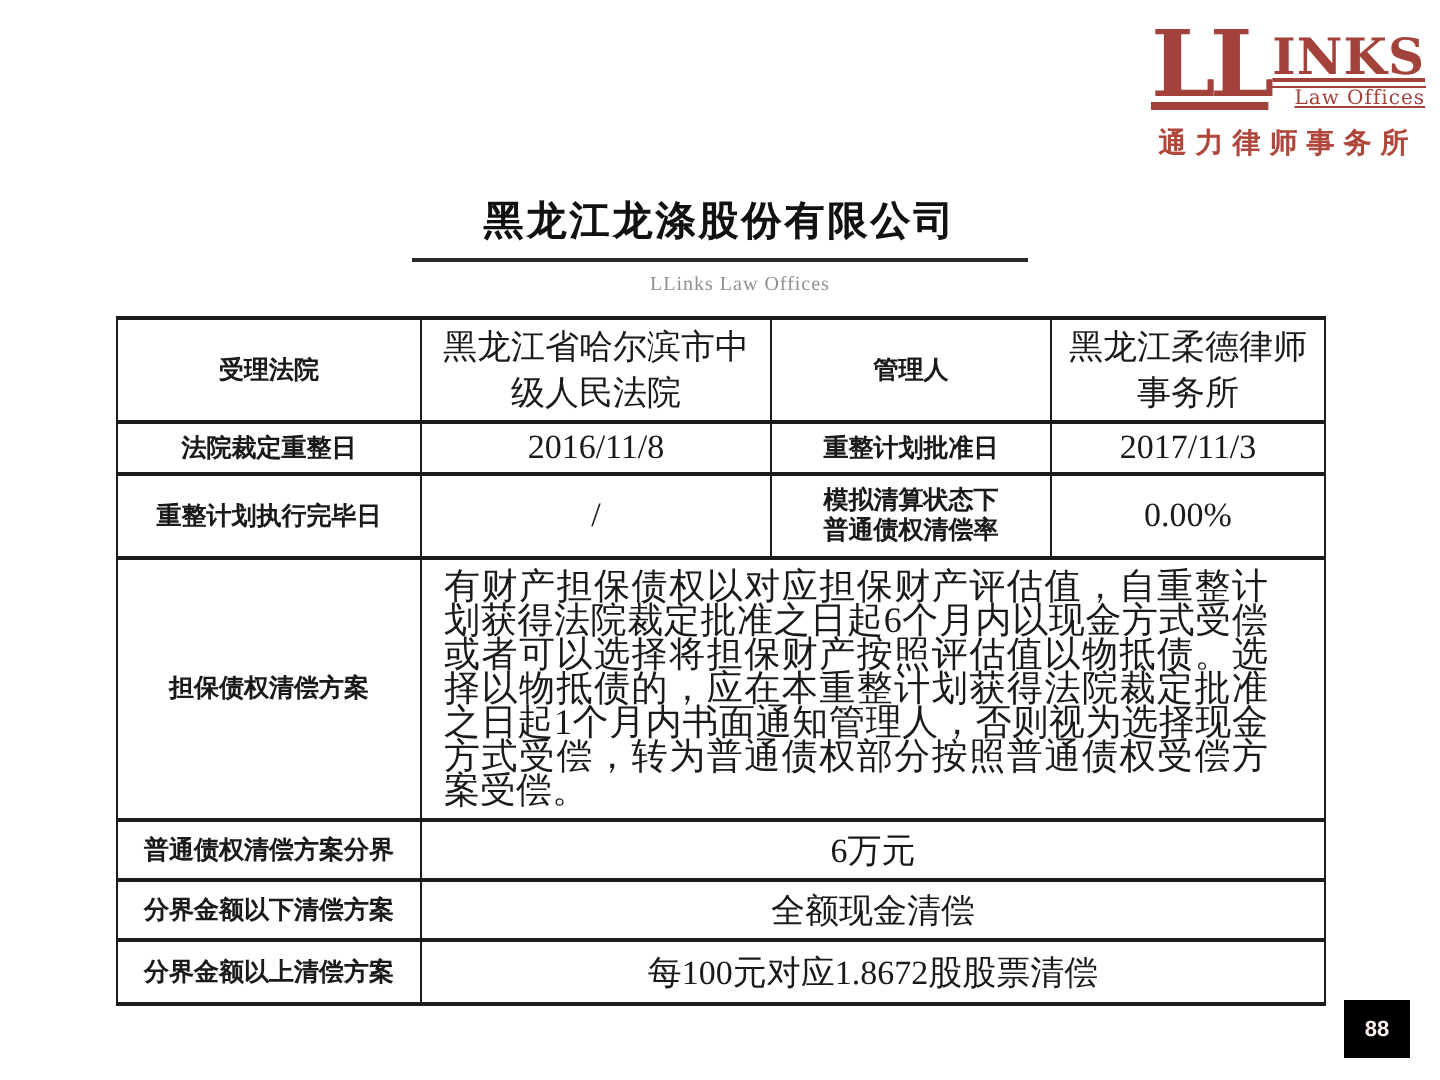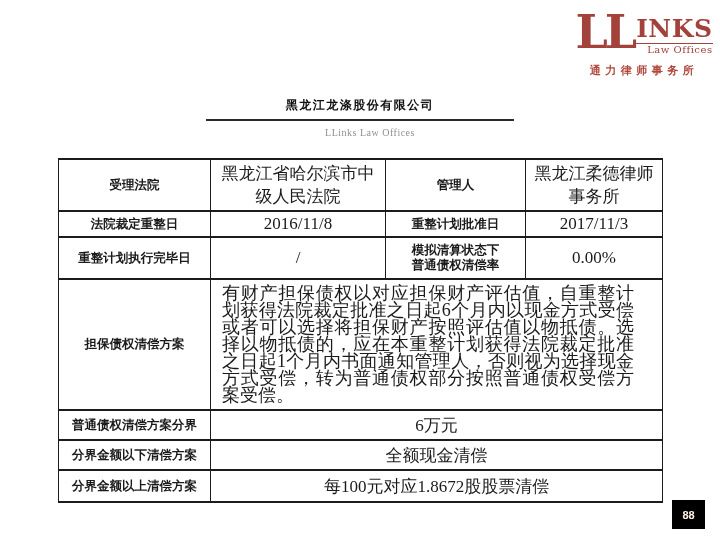--- a/index.html
+++ b/index.html
@@ -4,43 +4,43 @@
 <style>
   html,body { margin:0; padding:0; background:#e9e9e9; }
   .slide {
     position:relative; width:720px; height:540px; margin:0 auto;
     background:#ffffff; overflow:hidden;
     font-family:"Liberation Sans", sans-serif; color:#1a1a1a;
   }
 
   
   .logo { position:absolute; top:14px; right:8px; width:136px; text-align:center; }
-  .logo-row { display:flex; justify-content:center; align-items:flex-start; color:#a2423a; }
+  .logo-row { display:flex; justify-content:center; align-items:flex-start; color:#a2423a;text-decoration:underline; }
   .logo-ll {
     font-family:"DejaVu Serif", serif; font-weight:bold;
     font-size:46px; line-height:0.82; letter-spacing:-3px;
   }
   .logo-inks-wrap { display:flex; flex-direction:column; margin-left:2px; padding-top:2px; }
   .logo-inks {
     font-family:"DejaVu Serif", serif; font-weight:bold;
     font-size:25px; line-height:1; letter-spacing:0.5px;
     border-bottom:1.5px solid #a2423a; padding-bottom:2px;
   }
   .logo-law {
     font-family:"DejaVu Serif", serif; font-size:10px; line-height:1;
     text-align:right; margin-top:1px; letter-spacing:0.5px;
   }
   .logo-cn {
-    margin-top:8px; color:#b0473c; font-size:11px; font-weight:bold;
+    margin-top:8px; color:#b0473c; font-size:14px; font-weight:bold;
     letter-spacing:4.5px; white-space:nowrap;
   }
 
   
   .title-block { position:absolute; top:97px; left:0; width:100%; text-align:center; }
-  .page-title { font-size:12px; font-weight:bold; letter-spacing:1.5px; color:#111; }
+  .page-title { font-size:20px; font-weight:bold; letter-spacing:1.5px; color:#111; }
   .title-rule { width:308px; margin:5px auto 0 auto; border-bottom:2px solid #2a2a2a; }
   .watermark {
     margin-top:6px; font-size:10px; color:#909090;
     font-family:"Liberation Serif", serif; letter-spacing:0.5px;padding-left:20px;
   }
 
   
   table.doc-table {
     position:absolute; left:58px; top:158px; width:604px;
     border-collapse:collapse; table-layout:fixed;

